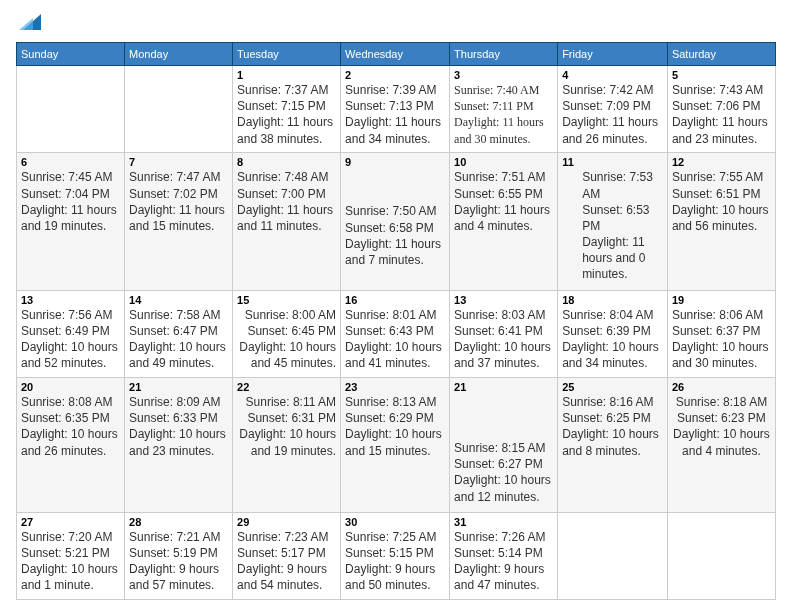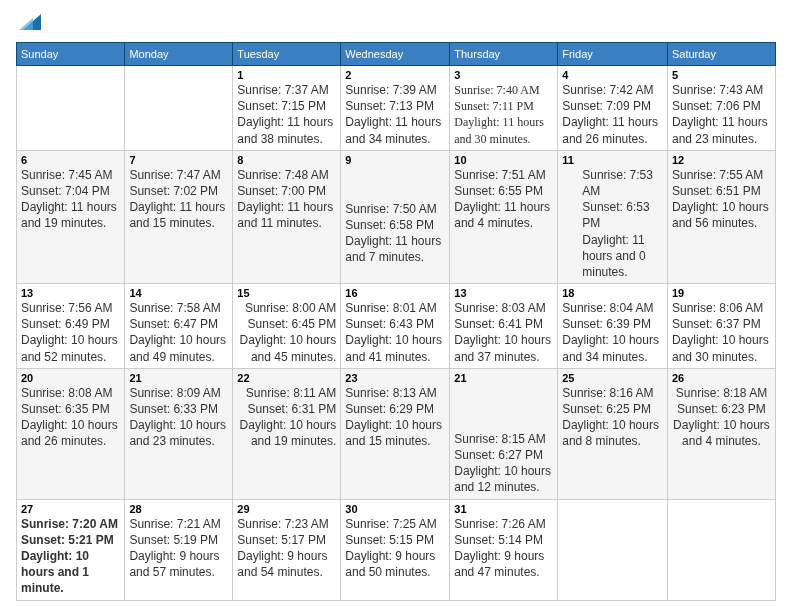--- a/index.html
+++ b/index.html
@@ -293,21 +293,21 @@
           <td>
             <span class="day-number">26</span>
             <div class="day-info" style="white-space: pre-line; text-align: center;">Sunrise: 8:18 AM
 Sunset: 6:23 PM
 Daylight: 10 hours and 4 minutes.</div>
           </td>
         </tr>
         <tr>
           <td>
             <span class="day-number">27</span>
-            <div class="day-info" style="white-space: pre-line; font-weight: bold;">Sunrise: 7:20 AM
+            <div class="day-info" style="white-space: pre-line;">Sunrise: 7:20 AM
 Sunset: 5:21 PM
 Daylight: 10 hours and 1 minute.</div>
           </td>
           <td>
             <span class="day-number">28</span>
             <div class="day-info" style="white-space: pre-line;">Sunrise: 7:21 AM
 Sunset: 5:19 PM
 Daylight: 9 hours and 57 minutes.</div>
           </td>
           <td>

